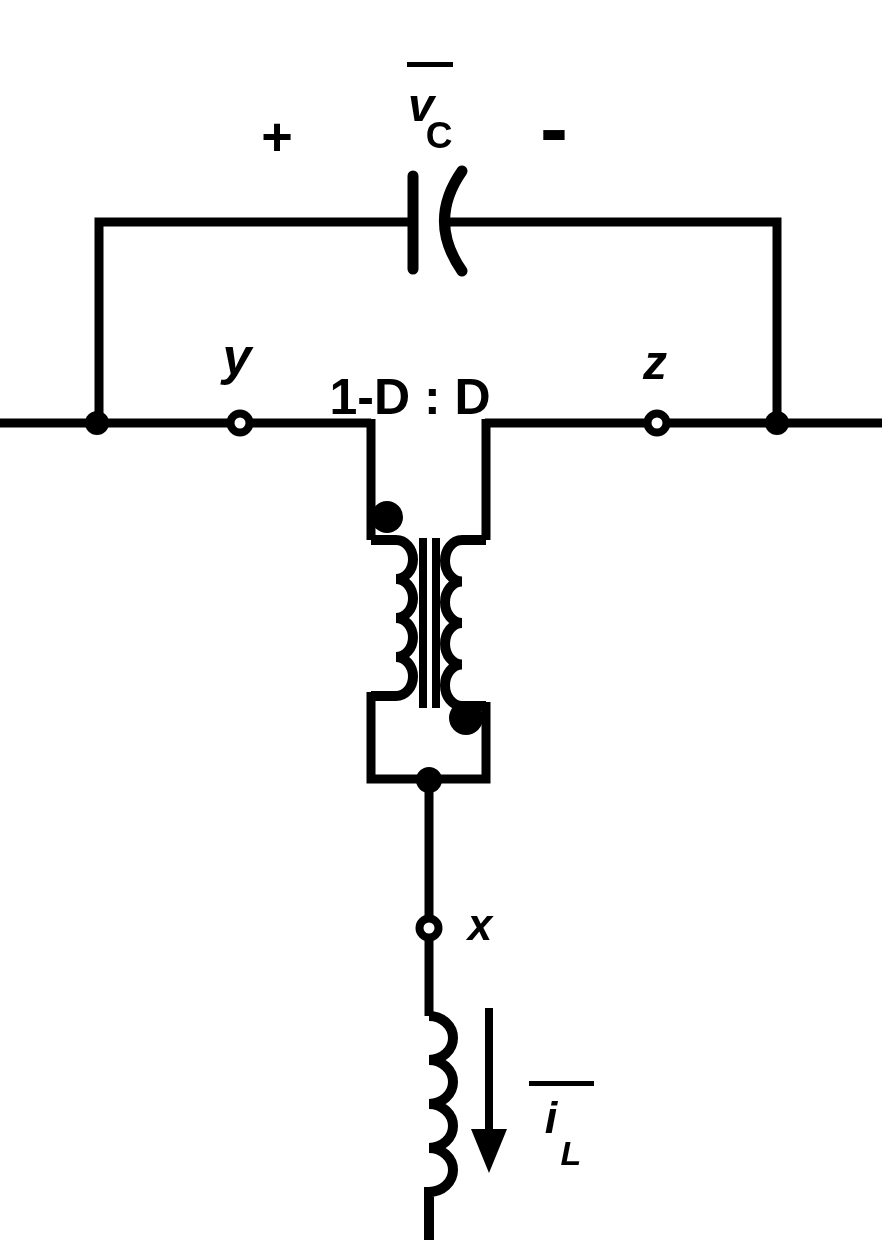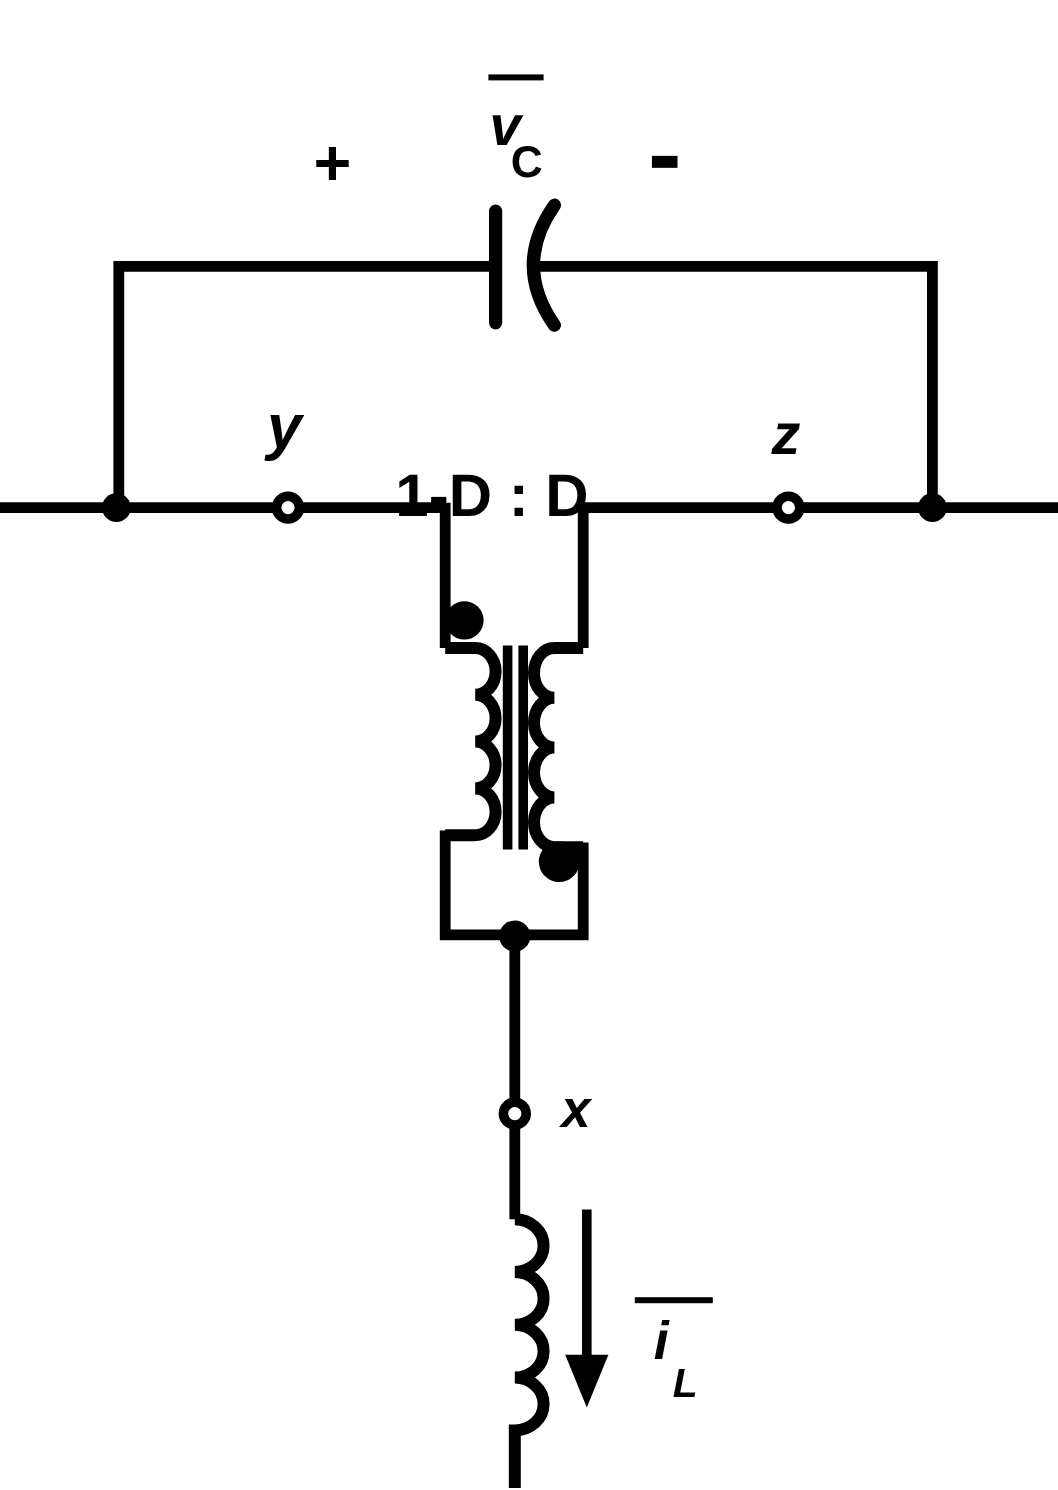--- a/index.html
+++ b/index.html
@@ -18,21 +18,21 @@
     transform: translate(-50%, -50%);
     white-space: nowrap;
     color: #000;
     line-height: 1;
     user-select: none;
   }
   .plus-label   { left: 277px; top: 136px; font-size: 54px; font-weight: bold; }
   .minus-label  { left: 554px; top: 128px; font-size: 84px; font-weight: bold; }
   .vc-base      { left: 421px; top: 104px; font-size: 47px; font-weight: bold; font-style: italic; }
   .vc-sub       { left: 439px; top: 135px; font-size: 37px; font-weight: bold; }
-  .ratio-label  { left: 410px; top: 413px; font-size: 50px; font-weight: bold; }
+  .ratio-label  { left: 410px; top: 397px; font-size: 50px; font-weight: bold; }
   .y-label      { left: 237px; top: 356px; font-size: 52px; font-weight: bold; font-style: italic; }
   .z-label      { left: 655px; top: 363px; font-size: 48px; font-weight: bold; font-style: italic; }
   .x-label      { left: 480px; top: 925px; font-size: 44px; font-weight: bold; font-style: italic; }
   .il-base      { left: 551px; top: 1117px; font-size: 45px; font-weight: bold; font-style: italic; }
   .il-sub       { left: 571px; top: 1153px; font-size: 34px; font-weight: bold; font-style: italic; }
   .overbar {
     position: absolute;
     height: 5px;
     background: #000;
   }

